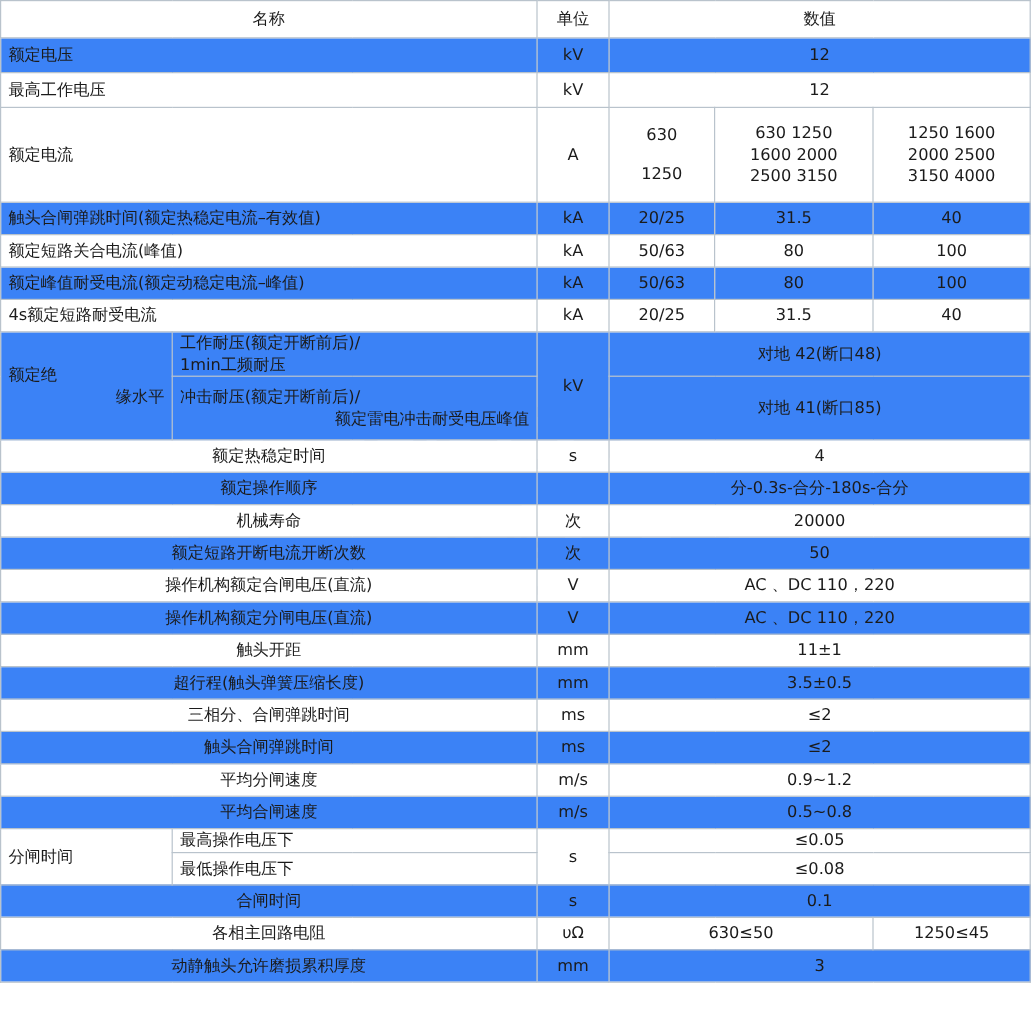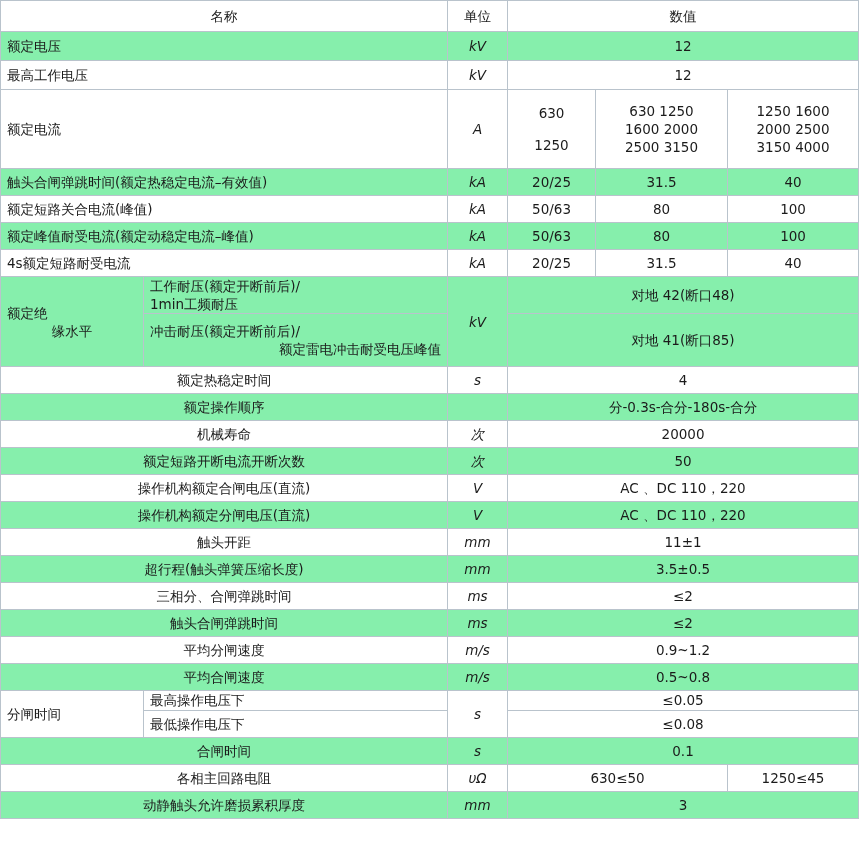--- a/index.html
+++ b/index.html
@@ -82,33 +82,32 @@
   }
   table.spec td {
     border: 1px solid #b9c3cc;
     font-family: "DejaVu Sans", "Liberation Sans", sans-serif;
     font-size: 13.5px;
     color: #1b1b1b;
     padding: 0 6px;
     line-height: 1.35;
     background: #ffffff;
   }
-  tr.alt td { background: #86efac; }
+  tr.alt td { background: #3b82f6; }
 
   td.name {
     text-align: left;
     padding-left: 14px;
   }
   td.name-indent {
     text-align: center;
     padding-left: 24px;
   }
   td.unit {
     text-align: center;
-    font-style: italic;
   }
   td.val {
     text-align: center;
   }
   td.sub {
     text-align: left;
     padding-left: 12px;
   }
   .hdr td {
     text-align: center;
@@ -209,21 +208,21 @@
         <td class="name" colspan="3" style="height:26px">4s额定短路耐受电流</td>
         <td class="unit">kA</td>
         <td class="val">20/25</td>
         <td class="val">31.5</td>
         <td class="val">40</td>
       </tr>
 
       <tr class="alt">
         <td class="name" rowspan="2" style="height:52px">
           <span class="multi" style="text-align:left">额定绝</span>
-          <span class="multi" style="text-align:center;">缘水平</span>
+          <span class="multi" style="text-align:right;">缘水平</span>
         </td>
         <td class="sub" colspan="2">
           <span class="multi" style="text-align:left">工作耐压(额定开断前后)/</span>
           <span class="multi" style="text-align:left">1min工频耐压</span>
         </td>
         <td class="unit" rowspan="2">kV</td>
         <td class="val" colspan="3">对地  42(断口48)</td>
       </tr>
 
       <tr class="alt">

